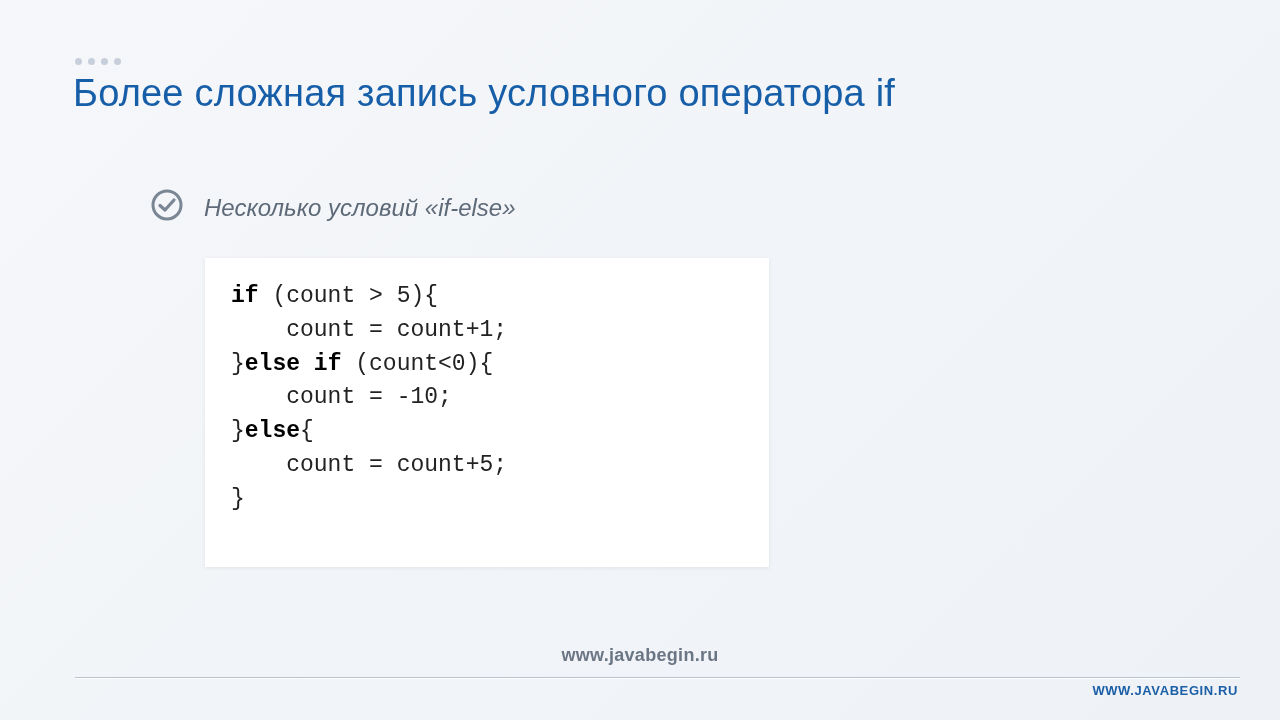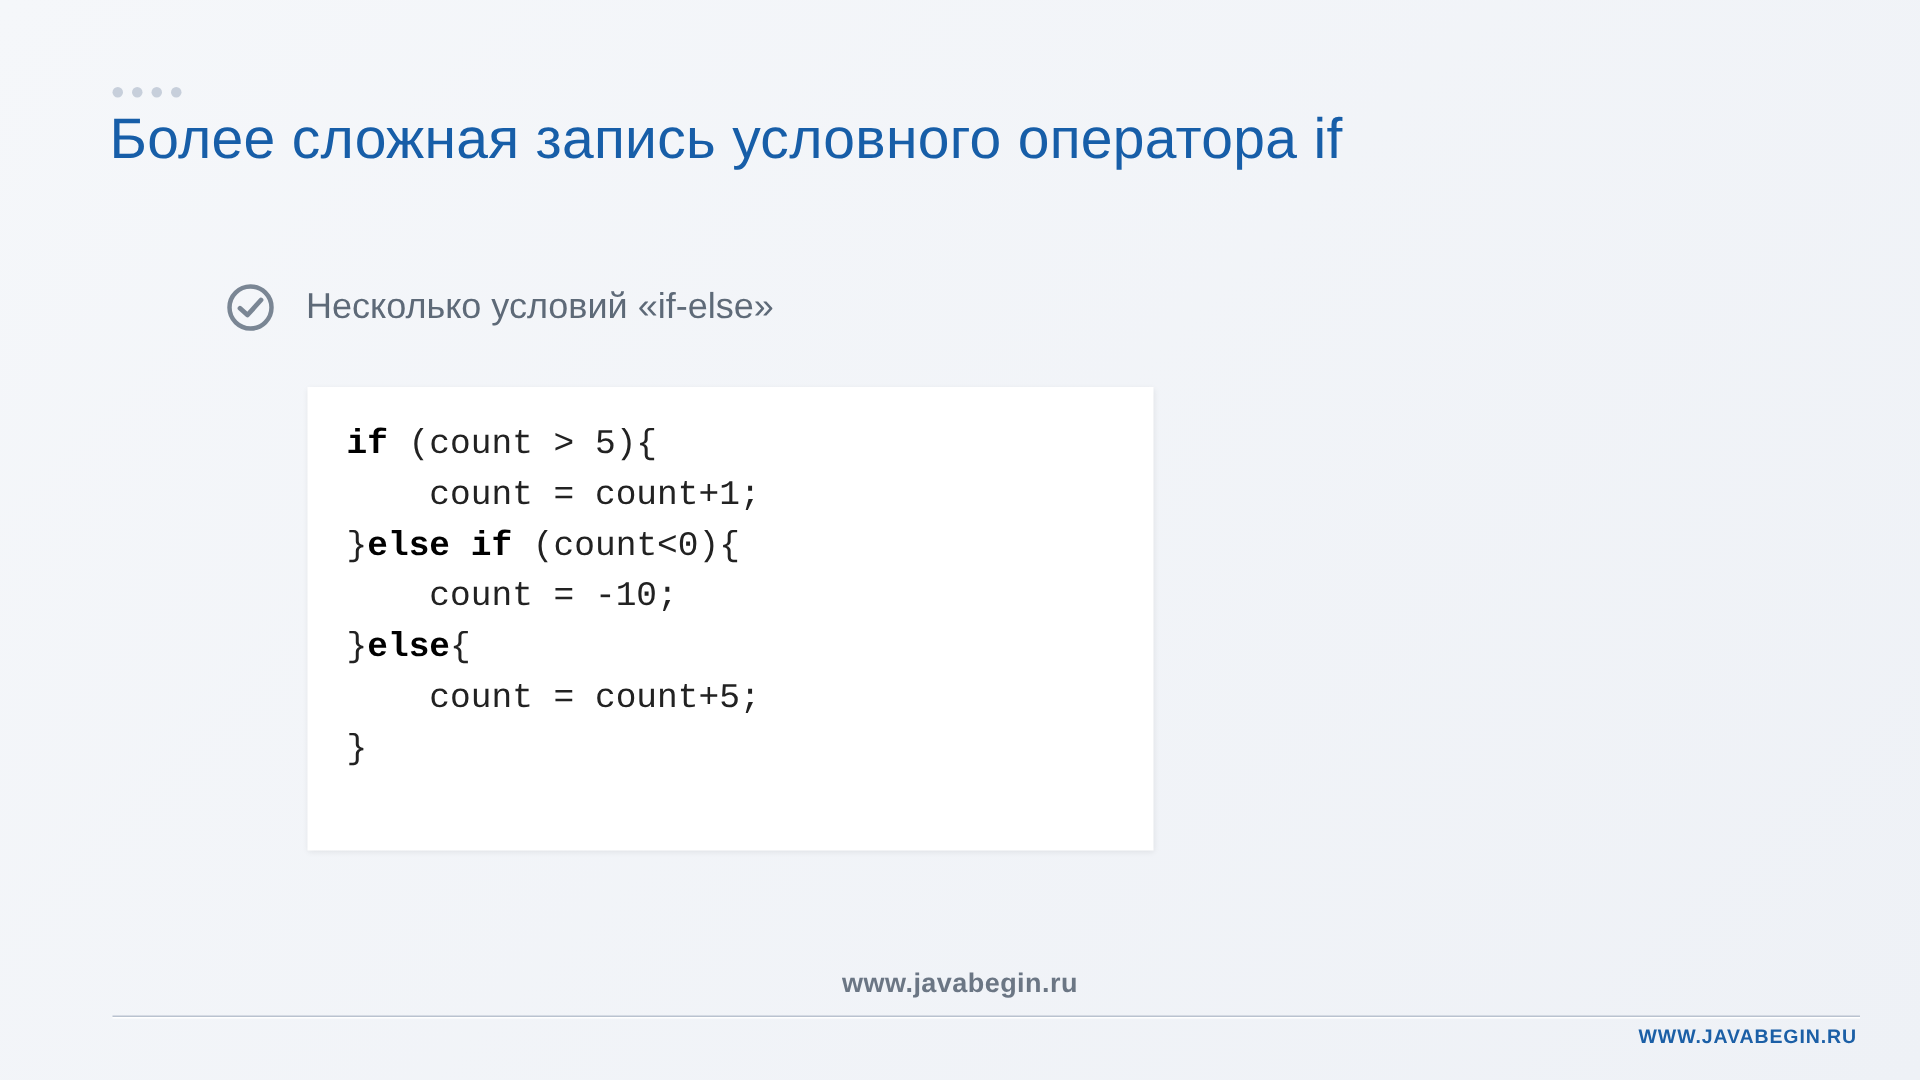--- a/index.html
+++ b/index.html
@@ -32,22 +32,23 @@
     font-weight: 400;
     letter-spacing: 0.2px;
     text-align: center;
   }
 
   .section {
     position: absolute;
     top: 188px;
     left: 150px;
     display: flex;
-    align-items: center;
+    align-items: flex-end;
     gap: 20px;
+    font-style: italic;
   }
   .check-icon svg { display: block; }
   .section-heading {
     color: #5e6a78;
     font-size: 24px;
     font-weight: 400;
   }
 
   .code-box {
     position: absolute;

